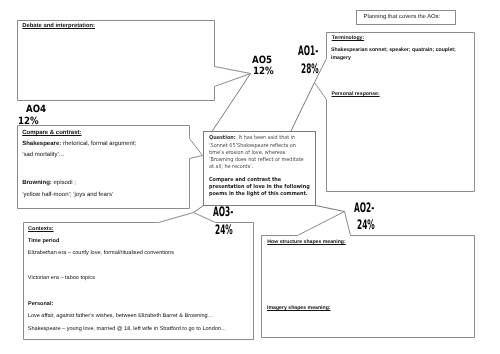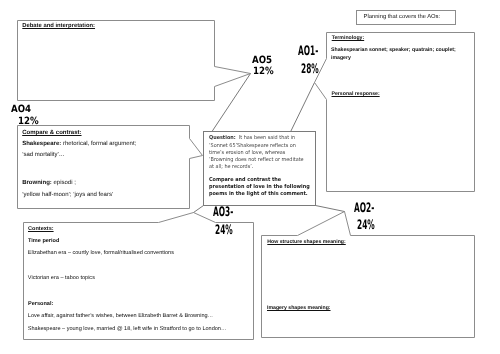--- a/index.html
+++ b/index.html
@@ -54,21 +54,21 @@
       <path d="M290.7,131.5 L314.5,82.5"></path>
       <path d="M203.5,205.5 L193.5,212.5"></path>
       <path d="M315.5,205.5 L344.5,211.5"></path>
     </g>
   </svg>
 
   <div class="tx t-plan" style="left:363.5px;top:14.6px">Planning that covers the AOs:</div>
 
   <div class="tx t-deb hdr" style="left:22.3px;top:23.9px">Debate and interpretation:</div>
 
-  <div class="aolab aosm" style="left:11px;top:105.3px">AO4</div>
+  <div class="aolab aosm" style="left:26px;top:105.3px">AO4</div>
   <div class="aolab aosm" style="left:18.1px;top:116.7px">12%</div>
 
   <div class="aolab aosm" style="left:251.6px;top:56.3px">AO5</div>
   <div class="aolab aosm" style="left:253.1px;top:67.3px">12%</div>
 
   <div class="aolab" style="left:297.9px;top:45.1px">AO1-</div>
   <div class="aolab" style="left:301.1px;top:63.3px">28%</div>
 
   <div class="aolab" style="left:212.6px;top:205.8px">AO3-</div>
   <div class="aolab" style="left:215px;top:223.9px">24%</div>

